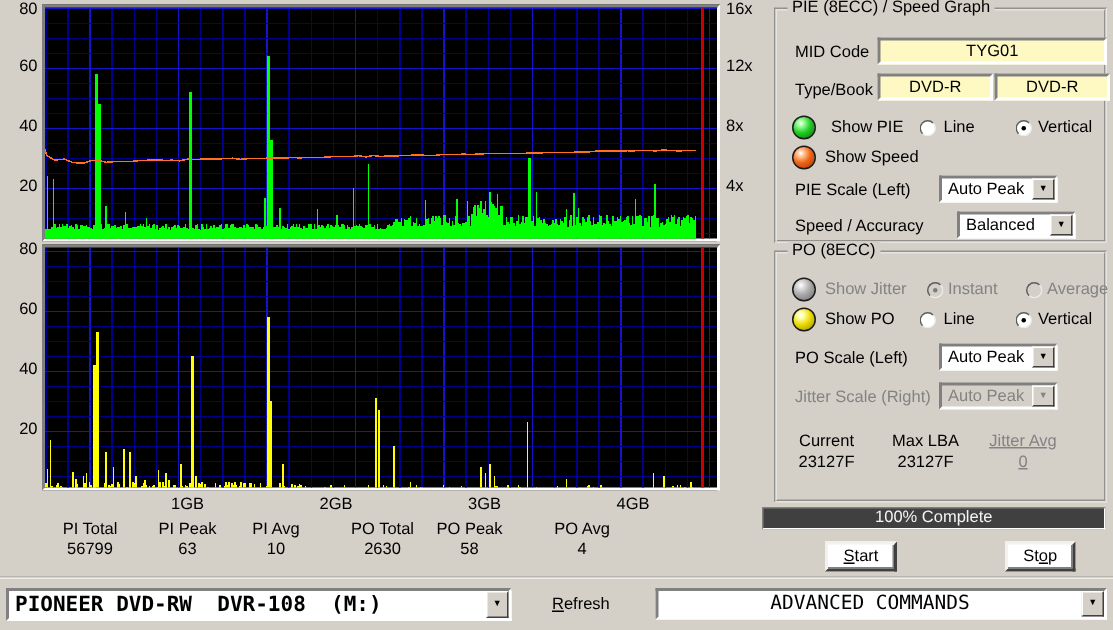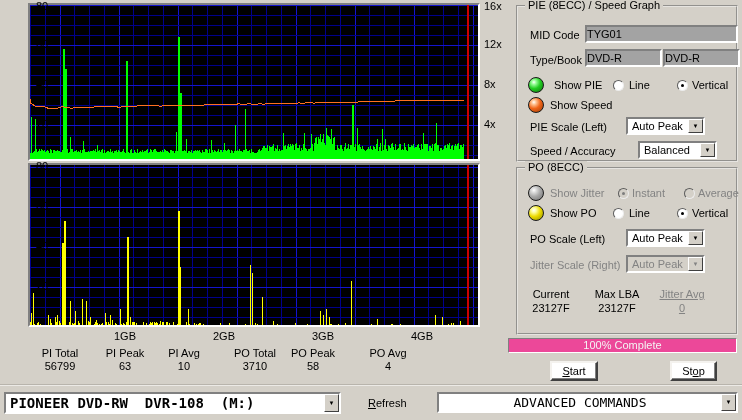--- a/index.html
+++ b/index.html
@@ -3,32 +3,32 @@
 <meta charset="utf-8">
 <style>
   html,body{margin:0;padding:0;}
   .app{position:relative;width:742px;height:420px;background:#d4d0c8;overflow:hidden;
        font-family:"Liberation Sans",sans-serif;font-size:11px;color:#000;}
   .abs{position:absolute;}
   
   .graph-box{position:absolute;left:28px;width:452px;background:#000;
              border:2px solid;border-color:#808080 #fff #fff #808080;box-sizing:border-box;}
   .graph-box svg{display:block;}
-  .ylab{position:absolute;left:0;width:25px;text-align:left;font-size:11px;margin-left:36px;}
+  .ylab{position:absolute;left:0;width:25px;text-align:right;font-size:11px;}
   .slab{position:absolute;left:484px;width:30px;font-size:11px;}
   .xlab{position:absolute;top:330px;transform:translateX(-50%);font-size:11px;}
   
   .stat{position:absolute;top:347px;transform:translateX(-50%);text-align:center;line-height:13px;}
   .stat .v{display:block;}
   
   .group{position:absolute;border:2px groove #e6e4e0;box-sizing:border-box;padding-left:48px;}
   .gtitle{position:absolute;top:-8px;left:7px;background:#d4d0c8;padding:0 3px;white-space:nowrap;}
   
-  .field{position:absolute;background:#a3a3a3;border:2px solid;border-color:#808080 #fff #fff #808080;
-         box-sizing:border-box;text-align:left;line-height:14px;}
+  .field{position:absolute;background:#fef9c3;border:2px solid;border-color:#808080 #fff #fff #808080;
+         box-sizing:border-box;text-align:center;line-height:14px;}
   
   .led{position:absolute;width:14px;height:14px;border-radius:50%;border:1px solid #1a1a1a;box-sizing:content-box;}
   .led-green {background:radial-gradient(circle at 35% 30%, #ffffff 0%, #9cff9c 16%, #22cc22 48%, #0a6e0a 100%);}
   .led-orange{background:radial-gradient(circle at 35% 30%, #ffffff 0%, #ffc89a 16%, #f06418 48%, #963a06 100%);}
   .led-yellow{background:radial-gradient(circle at 35% 30%, #ffffff 0%, #ffffaa 16%, #ecda00 48%, #8a8a00 100%);}
   .led-gray  {background:radial-gradient(circle at 35% 30%, #ffffff 0%, #e0e0e0 16%, #a8a8a8 48%, #6e6e6e 100%);}
   
   .radio{position:absolute;width:11px;height:11px;border-radius:50%;background:#fff;box-sizing:border-box;
          border:1px solid;border-color:#5c5c5c #ececec #ececec #5c5c5c;}
   .radio.sel::after{content:"";position:absolute;left:3px;top:3px;width:3px;height:3px;border-radius:50%;background:#000;}
@@ -38,21 +38,21 @@
   
   .combo{position:absolute;background:#fff;border:2px solid;border-color:#808080 #fff #fff #808080;box-sizing:border-box;}
   .combo .cval{position:absolute;left:4px;top:0;right:17px;line-height:14px;white-space:pre;overflow:hidden;}
   .combo .cbtn{position:absolute;right:0;top:0;bottom:0;width:15px;background:#d4d0c8;text-align:center;
                border:1px solid;border-color:#fff #404040 #404040 #fff;box-sizing:border-box;
                font-size:6px;line-height:12px;color:#000;}
   .combo.dis{background:#d4d0c8;}
   .combo.dis .cval{color:#838383;}
   .combo.dis .cbtn{color:#838383;}
   
-  .progress{position:absolute;left:508px;top:338px;width:229px;height:15px;background:#ec4899;
+  .progress{position:absolute;left:508px;top:338px;width:229px;height:15px;background:#404040;
             border:1px solid;border-color:#808080 #fff #fff #808080;box-sizing:border-box;
             color:#f4f4f4;text-align:center;line-height:13px;}
   
   .btn3d{position:absolute;background:#ffffff;text-align:center;line-height:16px;cursor:default;
          border:2px solid;border-color:#f4f2ee #404040 #404040 #f4f2ee;box-sizing:border-box;
          box-shadow:inset -1px -1px 0 #808080;}
   
   .sep{position:absolute;left:0;top:384px;width:742px;height:0;
        border-top:1px solid #b8b4ac;border-bottom:1px solid #eceae6;}
   .mono{font-family:"DejaVu Sans Mono","Liberation Mono",monospace;}
@@ -820,21 +820,21 @@
       <div class="ylab" style="top: 280px;">20</div>
       <div class="xlab" style="left: 125px;">1GB</div>
       <div class="xlab" style="left: 224px;">2GB</div>
       <div class="xlab" style="left: 323px;">3GB</div>
       <div class="xlab" style="left: 422px;">4GB</div>
     </div>
 
   <div class="stat" style="left:60px;"><span>PI Total</span><span class="v">56799</span></div>
   <div class="stat" style="left:125px;"><span>PI Peak</span><span class="v">63</span></div>
   <div class="stat" style="left:184px;text-align:center;"><span>PI Avg</span><span class="v">10</span></div>
-  <div class="stat" style="left:255px;"><span>PO Total</span><span class="v">3710</span></div>
+  <div class="stat" style="left:255px;"><span>PO Total</span><span class="v">2630</span></div>
   <div class="stat" style="left:313px;"><span>PO Peak</span><span class="v">58</span></div>
   <div class="stat" style="left:388px;"><span>PO Avg</span><span class="v">4</span></div>
 
   <div class="group" style="left:516px;top:5px;width:222px;height:157px;">
     <div class="gtitle">PIE (8ECC) / Speed Graph</div>
 
     <div class="abs" style="left:12px;top:22px;">MID Code</div>
     <div class="field" style="left:67px;top:18px;width:153px;height:18px;">TYG01</div>
 
     <div class="abs" style="left:12px;top:47px;">Type/Book</div>

